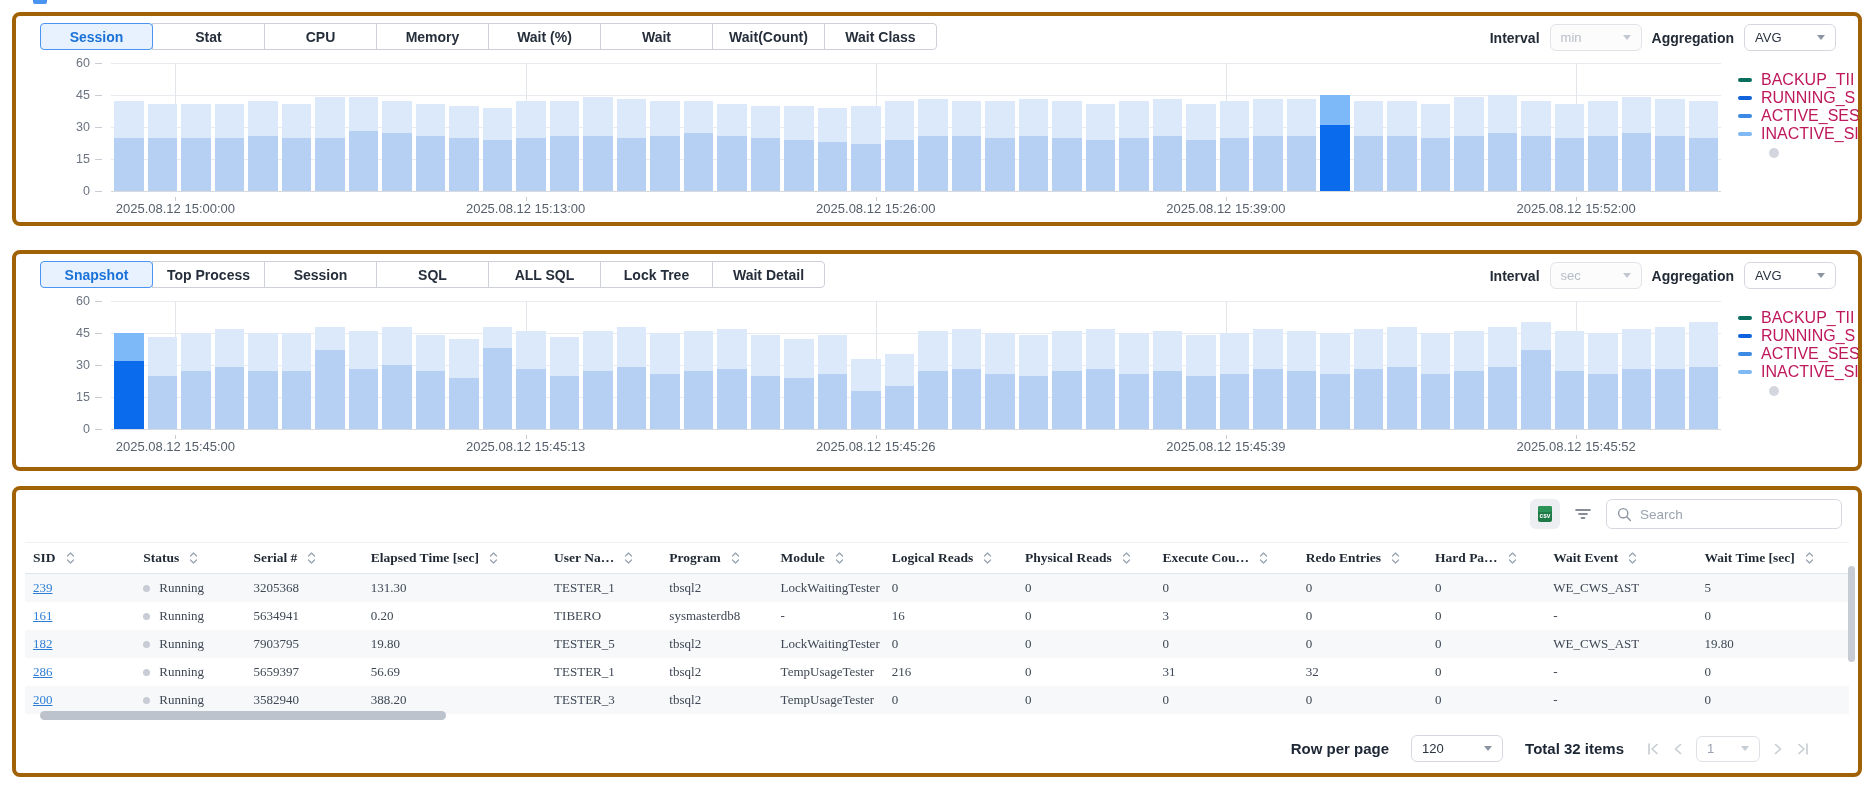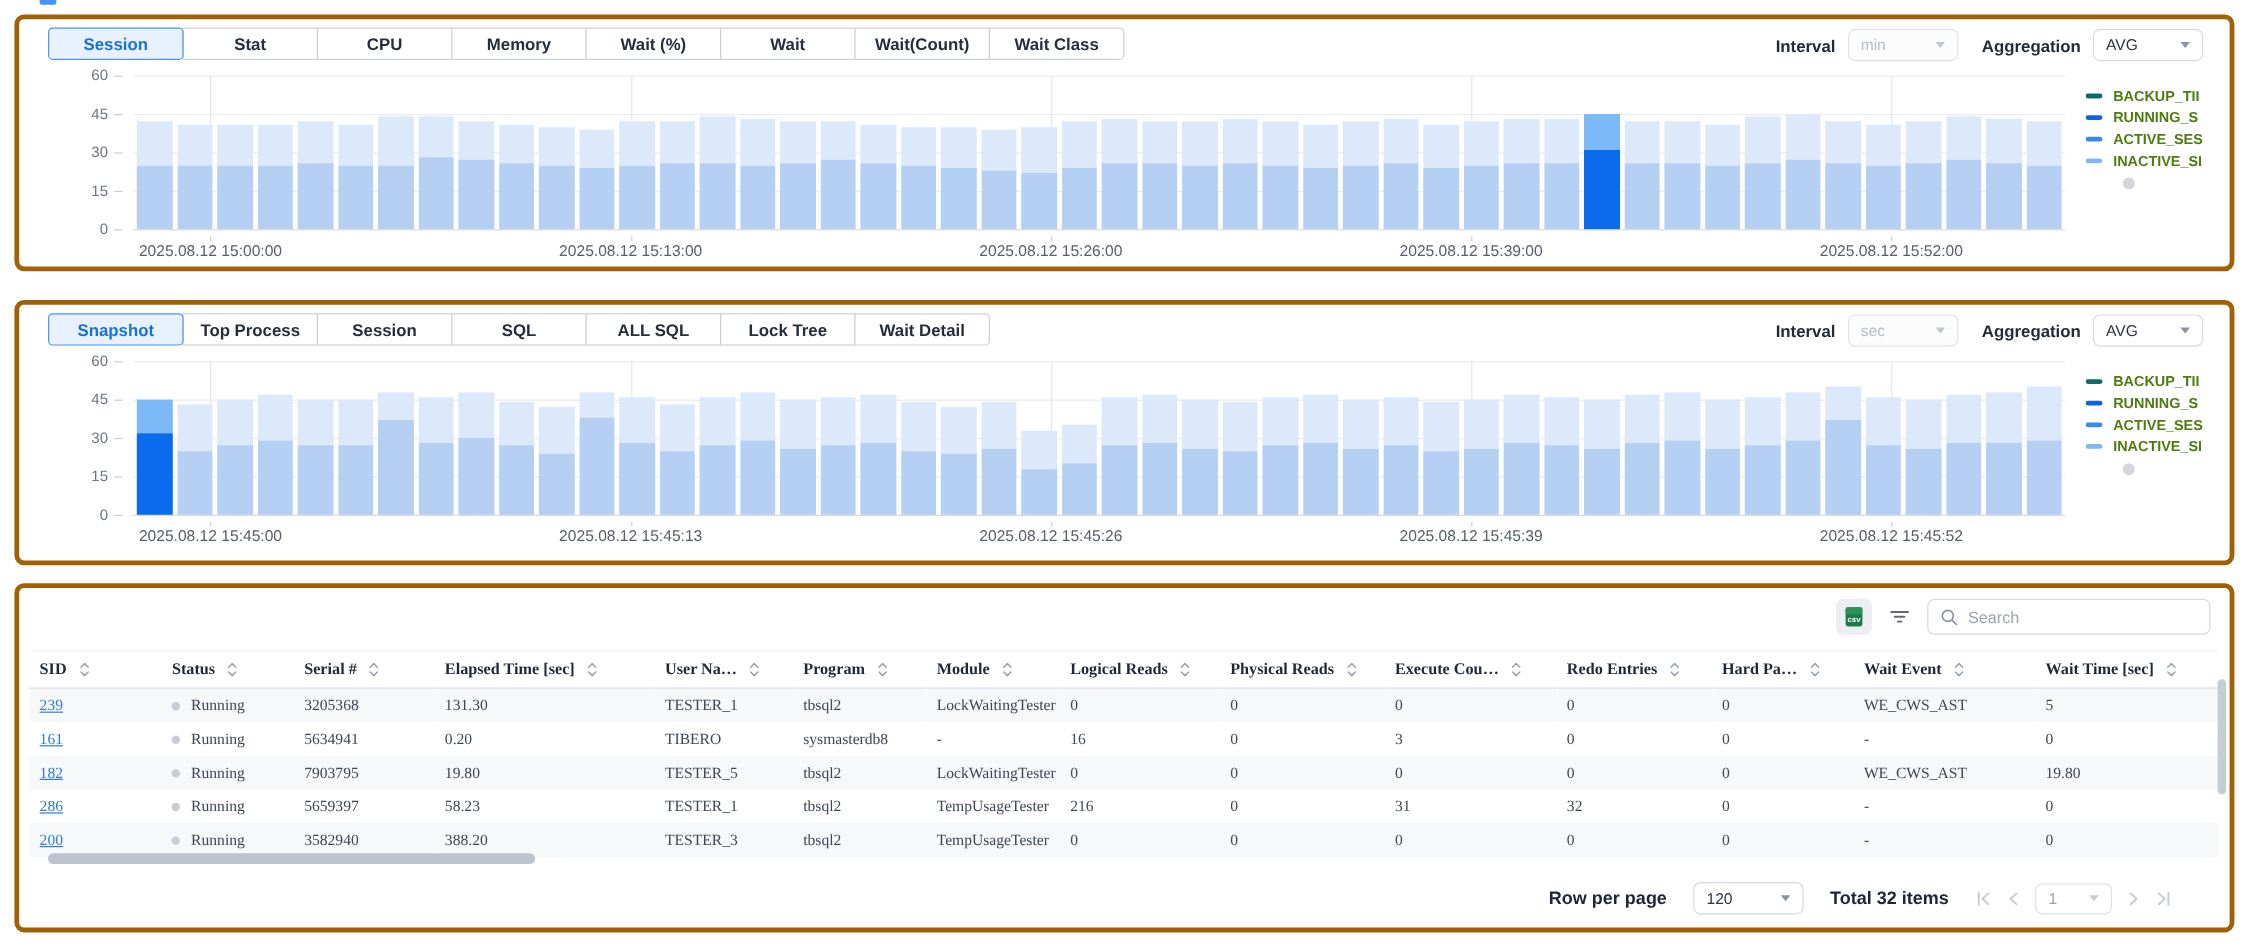--- a/index.html
+++ b/index.html
@@ -9,21 +9,21 @@
 
   .panel-head { display:flex; justify-content:space-between; align-items:flex-start; padding:7px 22px 0 24px; }
   .tabs { display:flex; }
   .tab { min-width:113px; height:27px; border:1px solid #cdd1d7; margin-left:-1px; display:flex; align-items:center; justify-content:center;
          font-weight:bold; font-size:14px; color:#252e3a; background:#fff; padding:0 8px; cursor:pointer; }
   .tab:first-child { margin-left:0; border-radius:4px 0 0 4px; }
   .tab:last-child { border-radius:0 4px 4px 0; }
   .tab.active { background:#e8f2fe; border:1px solid #4a94f2; color:#1a72d8; border-radius:4px; position:relative; z-index:2; }
 
   .controls { display:flex; align-items:center; gap:10px; margin-top:1px; }
-  .ctl-label { font-size:14px; font-weight:bold; color:#222b36; margin-left:10px; }
+  .ctl-label { font-size:14px; font-weight:bold; color:#222b36; }
   .select { height:27px; min-width:92px; border:1px solid #d5d9df; border-radius:6px; display:flex; align-items:center;
             justify-content:space-between; padding:0 10px; font-size:13px; color:#2a3340; background:#fff; gap:8px; cursor:pointer; }
   .caret { width:0; height:0; border-left:4px solid transparent; border-right:4px solid transparent; border-top:5px solid #8b94a1; flex:none; }
   .select.disabled { color:#b6bcc5; background:#fcfcfd; border-color:#e0e3e8; }
   .select.disabled .caret { border-top-color:#c2c8d0; }
 
   .chart { position:relative; height:160px; margin-top:8px; }
   .plot { position:absolute; left:95px; right:137px; top:4px; height:128px; }
   .gl-h { position:absolute; left:0; right:0; height:1px; background:#e8ebef; }
   .gl-h.base { background:#d7dbe0; }
@@ -32,21 +32,21 @@
   .bar { flex:1; display:flex; flex-direction:column; justify-content:flex-end; min-width:0; }
   .ylabels { position:absolute; left:0; top:4px; width:88px; height:128px; }
   .ylab { position:absolute; right:14px; transform:translateY(-50%); font-size:12.5px; color:#6b7480; }
   .ytick { position:absolute; right:2px; width:7px; height:1px; background:#c9cdd3; }
   .xlabels { position:absolute; left:95px; right:137px; top:138px; height:20px; }
   .xlab { position:absolute; top:4px; transform:translateX(-50%); font-size:13px; color:#555e6a; white-space:nowrap; }
   .xtick { position:absolute; top:0; width:1px; height:4px; background:#c9cdd3; }
   .legend { position:absolute; right:0; top:12px; width:120px; overflow:hidden; }
   .legend-item { display:flex; align-items:center; gap:9px; height:18px; white-space:nowrap; cursor:pointer; }
   .swatch { width:14px; height:4px; border-radius:2px; flex:none; }
-  .legend-label { font-size:12px; font-weight:bold; color:#4d7c0f; }
+  .legend-label { font-size:16px; font-weight:normal; color:#be185d; }
   .legend-dot { width:10px; height:10px; border-radius:50%; background:#d3d7dd; margin:5px 0 0 31px; }
 
   .artifact { position:absolute; left:33px; top:0; width:14px; height:4px; background:#4a94f2; border-radius:0 0 2px 2px; }
 
   
   .table-toolbar { position:absolute; top:9px; right:16px; display:flex; align-items:center; gap:8px; }
   .icon-btn { width:30px; height:30px; border-radius:6px; display:flex; align-items:center; justify-content:center; cursor:pointer; }
   .icon-btn.csv { background:#eceef1; }
   .search { width:236px; height:30px; border:1px solid #d5d9df; border-radius:6px; display:flex; align-items:center; gap:8px; padding:0 10px; }
   .search input { border:none; outline:none; flex:1; font-size:13.5px; color:#333; background:transparent; font-family:inherit; min-width:0; }
@@ -852,21 +852,21 @@
             <td>0</td>
             <td>0</td>
             <td>0</td>
             <td>WE_CWS_AST</td>
             <td>19.80</td>
           </tr>
           <tr>
             <td><a class="sid-link" href="#">286</a></td>
             <td><span class="status-dot"></span><span>Running</span></td>
             <td>5659397</td>
-            <td>58.23</td>
+            <td>56.69</td>
             <td>TESTER_1</td>
             <td>tbsql2</td>
             <td>TempUsageTester</td>
             <td>216</td>
             <td>0</td>
             <td>31</td>
             <td>32</td>
             <td>0</td>
             <td>-</td>
             <td>0</td>

